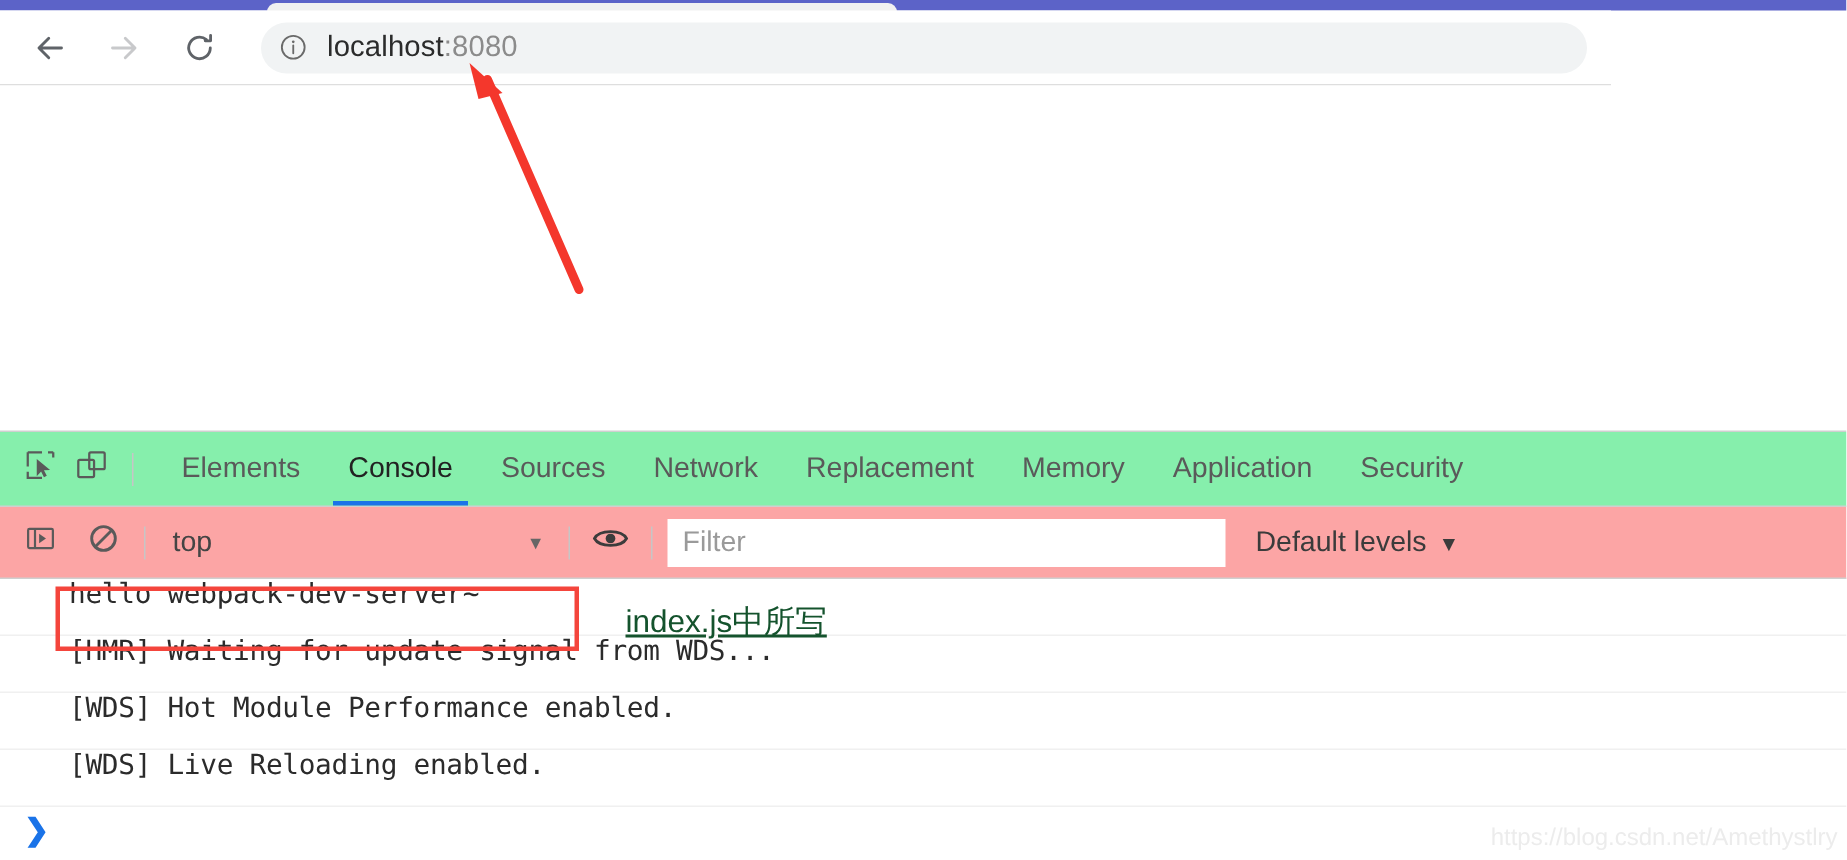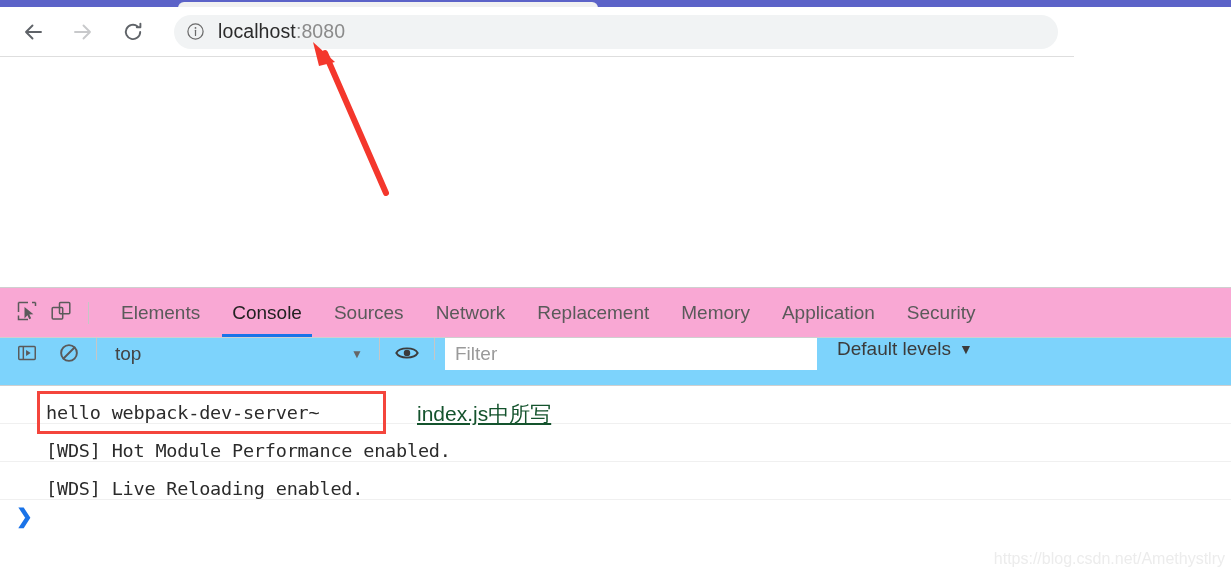--- a/index.html
+++ b/index.html
@@ -103,21 +103,21 @@
     left: 0; top: 287px;
     width: 1231px;
     height: 286px;
     background: #ffffff;
     border-top: 1px solid #cfcfcf;
   }
 
   .dt-tabbar {
     position: relative;
     height: 50px;
-    background: #f9a8d4;
+    background: #86efac;
     border-bottom: 1px solid #cfcfcf;
     display: flex;
     align-items: center;
     box-sizing: border-box;
   }
   .dt-icon-btn {
     width: 34px;
     height: 34px;
     display: flex;
     align-items: center;
@@ -153,24 +153,24 @@
     position: absolute;
     left: 6px; right: 6px;
     bottom: 0;
     height: 3px;
     background: #1a73e8;
   }
 
   .dt-toolbar {
     position: relative;
     height: 48px;
-    background: #7dd3fc;
+    background: #fca5a5;
     border-bottom: 1px solid #cfcfcf;
     display: flex;
-    align-items: flex-start;
+    align-items: center;
     box-sizing: border-box;
   }
   .ctx-select {
     display: flex;
     align-items: center;
     width: 262px;
     height: 32px;
     padding-left: 8px;
     box-sizing: border-box;
   }
@@ -215,21 +215,21 @@
   
   .console-body {
     position: relative;
     background: #ffffff;
   }
   .msg-row {
     position: relative;
     height: 38px;
     border-bottom: 1px solid #f0f0f0;
     display: flex;
-    align-items: flex-end;
+    align-items: flex-start;
     padding-left: 46px;
     box-sizing: border-box;
   }
   .msg-text {
     font-family: "DejaVu Sans Mono", "Liberation Mono", monospace;
     font-size: 18.5px;
     color: #2b2b2b;
     white-space: pre;
     letter-spacing: -0.2px;
   }
@@ -436,20 +436,23 @@
         <span class="caret">▼</span>
       </div>
     </div>
 
     <div class="console-body">
 
       <div class="msg-row">
         <span class="msg-text">hello webpack-dev-server~</span>
       </div>
 
+      <div class="msg-row">
+        <span class="msg-text">[HMR] Waiting for update signal from WDS...</span>
+      </div>
 
       <div class="msg-row">
         <span class="msg-text">[WDS] Hot Module Performance enabled.</span>
       </div>
 
       <div class="msg-row">
         <span class="msg-text">[WDS] Live Reloading enabled.</span>
       </div>
 
       <div class="prompt-row">

